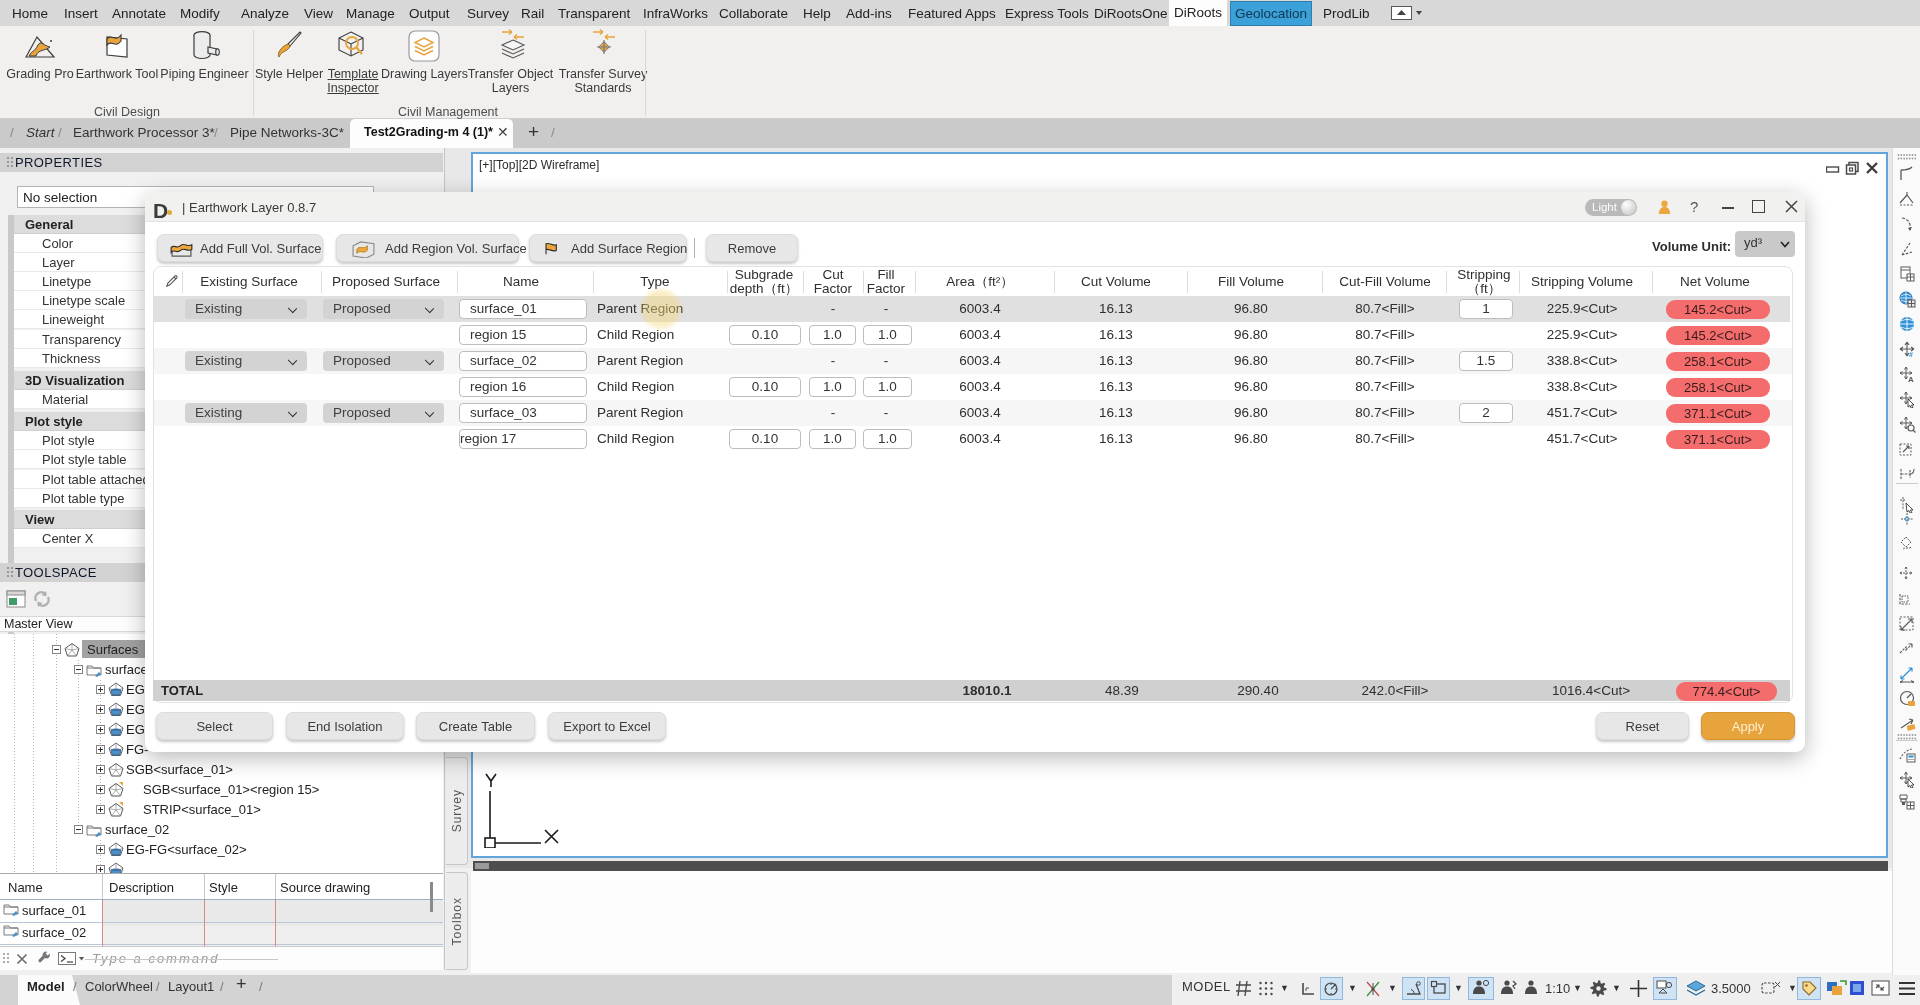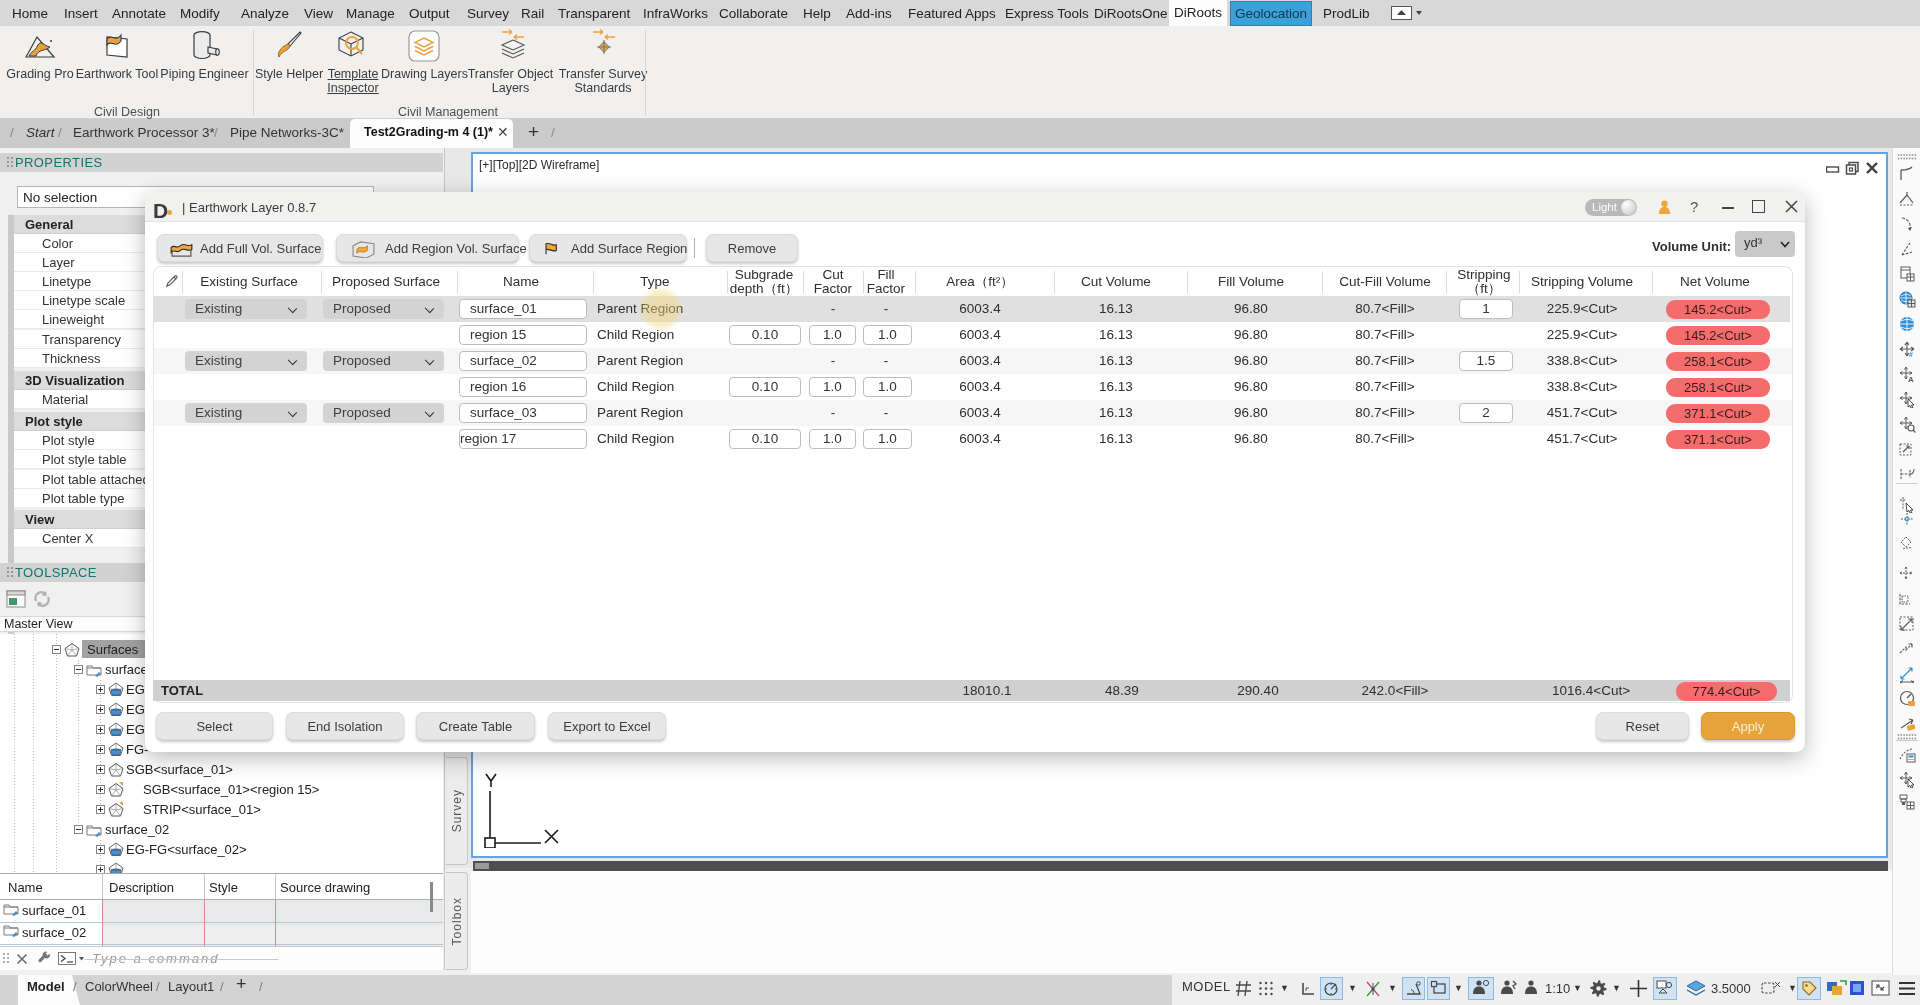--- a/index.html
+++ b/index.html
@@ -9,21 +9,21 @@
 
 #menubar { position:absolute; left:0; top:0; width:1920px; height:26px; background:#d8d8d8; font-size:13.5px; color:#222; }
 #menubar .mi { position:absolute; top:4px; height:19px; line-height:19px; }
 .ribbon { position:absolute; left:0; top:26px; width:1920px; height:93px; background:#f1f0ef; border-bottom:1px solid #cfcfcf; }
 .rlabel { position:absolute; top:79px; font-size:12.5px; color:#4e4e4e; text-align:center; }
 .ric { position:absolute; font-size:12.5px; color:#3a3a3a; text-align:center; line-height:14px; white-space:nowrap; }
 .rsep { position:absolute; top:4px; width:1px; height:86px; background:#d8d8d8; }
 
 #filetabs { position:absolute; left:0; top:119px; width:1920px; height:29px; background:#cacaca; font-size:13.5px; color:#333; }
 
-.palhdr { position:absolute; background:#d2d2d2; color:#0f766e; font-size:12px; letter-spacing:0.4px; }
+.palhdr { position:absolute; background:#d2d2d2; color:#0f172a; font-size:12px; letter-spacing:0.4px; }
 .prow { position:absolute; left:14px; width:431px; height:19px; background:#fff; border-bottom:1px solid #e9e9e9; font-size:13px; color:#333; line-height:19px; }
 .prow.hd { background:#dcdcdc; font-weight:bold; color:#222; border-bottom:1px solid #cfcfcf; }
 
 #dialog { position:absolute; left:145px; top:192px; width:1660px; height:560px; background:#fff; border-radius:9px; box-shadow:0 6px 22px rgba(0,0,0,0.28); }
 #dlgtitle { position:absolute; left:0; top:0; width:100%; height:30px; background:#f1f1f0; border-radius:9px 9px 0 0; border-bottom:1px solid #e3e3e3; }
 .dbtn { position:absolute; height:28px; background:#e7e7e7; border:1px solid #dcdcdc; border-radius:7px; box-shadow:0 2px 3px rgba(0,0,0,0.22); font-size:13px; color:#3c3c3c; }
 .colsep { position:absolute; width:1px; height:22px; background:#dcdcdc; top:0; }
 .hc { position:absolute; font-size:13.5px; color:#2f2f2f; text-align:center; line-height:14px; }
 .drow { position:absolute; left:0; width:1660px; height:26px; }
 .dd { position:absolute; height:20px; top:3px; background:#d3d3d3; border-radius:4px; font-size:13.5px; color:#3f3f3f; line-height:20px; }
@@ -743,21 +743,21 @@
           <div class="cell" style="left:749px; width:172px;">6003.4</div>
           <div class="cell" style="left:885px; width:172px;">16.13</div>
           <div class="cell" style="left:1020px; width:172px;">96.80</div>
           <div class="cell" style="left:1154px; width:172px;">80.7&lt;Fill&gt;</div>
           <div class="cell" style="left:1351px; width:172px;">451.7&lt;Cut&gt;</div>
           <div class="pill" style="left:1521px; top:4px; width:104px;">371.1&lt;Cut&gt;</div>
         </div>
  </div>
  <div class="abs" style="left:8px; top:488px; width:1637px; height:21px; background:#d0d0d0;">
    <span class="abs" style="left:8px; top:3px; font-size:13px; font-weight:bold; color:#222;">TOTAL</span>
-<div class="cell" style="left:748px; width:172px; height:21px; line-height:21px;">18010.1</div>
+<div class="cell" style="left:748px; width:172px; height:21px; line-height:21px;font-weight:bold;">18010.1</div>
 <div class="cell" style="left:883px; width:172px; height:21px; line-height:21px;">48.39</div>
 <div class="cell" style="left:1019px; width:172px; height:21px; line-height:21px;">290.40</div>
 <div class="cell" style="left:1156px; width:172px; height:21px; line-height:21px;">242.0&lt;Fill&gt;</div>
 <div class="cell" style="left:1352px; width:172px; height:21px; line-height:21px;">1016.4&lt;Cut&gt;</div>
    <div class="pill" style="left:1523px; top:2px; width:101px;">774.4&lt;Cut&gt;</div>
  </div>
  <div class="dbtn" style="left:11px; top:520px; width:117px;">
         <div style="line-height:28px; text-align:center;">Select</div>
       </div>
  <div class="dbtn" style="left:141px; top:520px; width:118px;">

